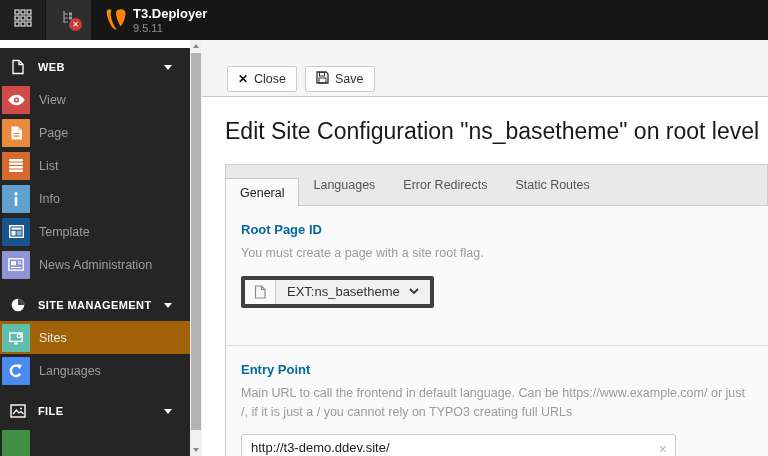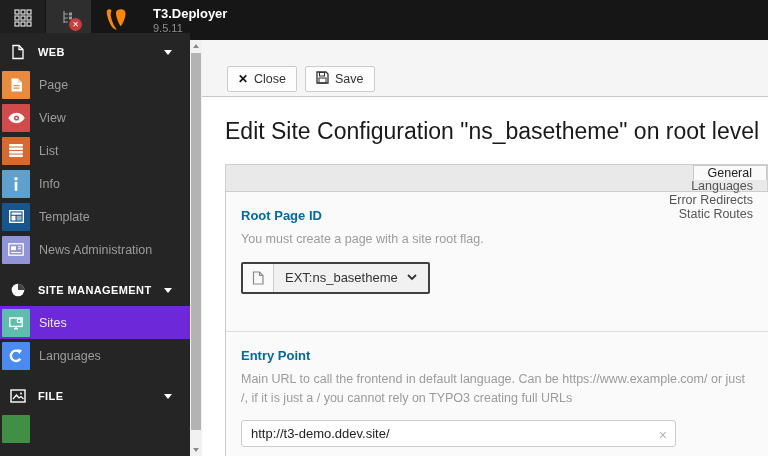--- a/index.html
+++ b/index.html
@@ -7,34 +7,34 @@
               font-family:"Liberation Sans", sans-serif; position:relative; }
 
   
   .topbar { position:absolute; top:0; left:0; right:0; height:40px; background:#161616;
             display:flex; align-items:stretch; }
   .tb-cell { width:45px; display:flex; align-items:center; justify-content:center; cursor:pointer; }
   .tb-cell.modules { background:#1f1f1f; }
   .tb-cell.tree { background:#2e2e2e; position:relative; margin-left:1px; }
   .tree-badge { position:absolute; right:9px; bottom:9px; width:13px; height:13px; border-radius:50%;
                 background:#c83c3c; color:#fff; font-size:8px; line-height:13px; text-align:center; }
-  .tb-brand { display:flex; align-items:center; padding-left:12px; gap:25px; }
+  .tb-brand { display:flex; align-items:center; padding-left:12px; gap:5px; }
   .tb-title { color:#fff; font-size:13px; font-weight:bold; line-height:1.25; }
   .tb-version { color:#8f8f8f; font-size:11px; }
 
   
-  .sidebar { position:absolute; top:33px; left:0; width:190px; bottom:0; background:#252525;
+  .sidebar { position:absolute; top:48px; left:0; width:190px; bottom:0; background:#252525;
              padding-top:7px; overflow:hidden; }
   .sb-head { height:24px; margin-bottom:4px; display:flex; align-items:center; padding:0 10px 0 8px; cursor:pointer; }
   .sb-hicon { width:20px; display:flex; justify-content:center; margin-right:10px; }
   .sb-hlabel { color:#fff; font-size:11px; font-weight:bold; letter-spacing:.4px; flex:1; }
   .sb-chev { width:0; height:0; border-left:4px solid transparent; border-right:4px solid transparent;
              border-top:5px solid #fff; margin-right:8px; }
   .sb-item { height:33px; display:flex; align-items:center; padding-left:2px; cursor:pointer; }
-  .sb-item.active { background:#6d28d9; }
+  .sb-item.active { background:#a16207; }
   .sb-ic { width:28px; height:28px; border-radius:1px; display:flex; align-items:center;
            justify-content:center; flex:none; }
   .sb-label { margin-left:9px; color:#9c9c9c; font-size:12.5px; }
   .sb-item.active .sb-label { color:#e9e9e9; }
   .sb-section + .sb-section { margin-top:12px; }
 
   
   .vscroll { position:absolute; left:190px; top:40px; width:12px; bottom:0; background:#f1f1f1; }
   .vs-up, .vs-down { position:absolute; left:0; right:0; height:10px; display:flex;
                      align-items:center; justify-content:center; }
@@ -51,34 +51,34 @@
                display:flex; align-items:flex-end; padding:0 0 4px 25px; gap:8px; }
   .btn { display:inline-flex; align-items:center; gap:6px; background:#fdfdfd; border:1px solid #ccc;
          border-radius:2px; height:26px; padding:0 10px; font-size:12.5px; color:#333; cursor:pointer;
          font-family:"Liberation Sans", sans-serif; }
   .btn .x { font-size:12px; font-weight:bold; color:#111; }
 
   .page-body { padding:21px 0 0 23px; }
   h1 { font-size:23px; font-weight:400; color:#1a1a1a; white-space:nowrap; overflow:hidden; }
 
   .tabswrap { margin-top:19px; }
-  .tabs { display:flex; align-items:flex-end; background:#e9e9e9; height:27px;
-          border:1px solid #cfcfcf; border-bottom:none; position:relative; z-index:1;flex-direction:column; }
+  .tabs { display:flex; align-items:flex-end; background:#e9e9e9; height:41px;
+          border:1px solid #cfcfcf; border-bottom:none; position:relative; z-index:1; }
   .tab { padding:0 14px; font-size:12.5px; color:#555; height:100%; display:flex; align-items:center;
          cursor:pointer; }
   .tab.active { background:#fafafa; border:1px solid #c9c9c9; border-bottom:none; color:#222;
                 height:28px; margin-bottom:-1px; margin-left:-1px; }
   .panel { background:#fafafa; border-left:1px solid #ccc; border-top:1px solid #ccc; min-height:340px; }
   .section { padding:16px 15px 0; }
   .section.first { padding-bottom:37px; }
   .f-label { font-weight:bold; font-size:13px; color:#0369a1; margin-bottom:7px; }
   .f-help { font-size:12.5px; color:#9b9b9b; line-height:1.5; margin-bottom:13px; max-width:520px; }
   .divider { height:1px; background:#ddd; }
 
-  .selgroup { display:inline-flex; align-items:stretch; height:32px; border:2px solid #404040;
+  .selgroup { display:inline-flex; align-items:stretch; height:32px; border:4px solid #404040;
               border-radius:2px; overflow:hidden; background:#f1f1f1; cursor:pointer; }
   .selgroup .icel { width:31px; background:#fafafa; border-right:1px solid #ccc;
                     display:flex; align-items:center; justify-content:center; }
   .selgroup .selval { display:flex; align-items:center; gap:9px; padding:0 11px; font-size:13px; color:#333; }
 
   .inwrap { position:relative; width:435px; margin-bottom:14px; }
   .inwrap input { width:100%; height:27px; border:1px solid #ccc; border-radius:3px;
                   padding:0 26px 0 9px; font-size:13px; color:#222; background:#fff;
                   font-family:"Liberation Sans", sans-serif; }
   .clear-x { position:absolute; right:9px; top:7px; color:#b5b5b5; font-size:14px; line-height:16px; cursor:pointer; }
@@ -135,39 +135,39 @@
         <svg width="14" height="16" viewBox="0 0 14 16" fill="none" stroke="#fff" stroke-width="1.3">
           <path d="M2 1.5h6l4 4v9H2z"></path>
             <path d="M8 1.5v4h4"></path>
         </svg>
       </span>
       <span class="sb-hlabel">WEB</span>
       <span class="sb-chev"></span>
     </div>
 
     <div class="sb-item">
+      <span class="sb-ic" style="background:#D24B4B">
+        <svg width="17" height="12" viewBox="0 0 17 12">
+            <path d="M8.5.8C4.6.8 1.6 3.6.4 6c1.2 2.4 4.2 5.2 8.1 5.2s6.9-2.8 8.1-5.2C15.4 3.6 12.4.8 8.5.8Z" fill="#fff"></path>
+            <circle cx="8.5" cy="6" r="2.6" fill="#D24B4B"></circle>
+            <circle cx="8.5" cy="6" r="1.1" fill="#fff"></circle>
+          </svg>
+      </span>
+      <span class="sb-label">View</span>
+    </div>
+    <div class="sb-item">
       <span class="sb-ic" style="background:#E98A3C">
         <svg width="15" height="16" viewBox="0 0 15 16">
             <path d="M2.5 1.5h6.5l4 4v9H2.5z" fill="#fff"></path>
             <path d="M9 1.5l4 4H9z" fill="#d8d8d8"></path>
             <rect x="4.5" y="8" width="6" height="1.2" fill="#E98A3C"></rect>
             <rect x="4.5" y="10.5" width="6" height="1.2" fill="#E98A3C"></rect>
           </svg>
       </span>
       <span class="sb-label">Page</span>
-    </div>
-    <div class="sb-item">
-      <span class="sb-ic" style="background:#D24B4B">
-        <svg width="17" height="12" viewBox="0 0 17 12">
-            <path d="M8.5.8C4.6.8 1.6 3.6.4 6c1.2 2.4 4.2 5.2 8.1 5.2s6.9-2.8 8.1-5.2C15.4 3.6 12.4.8 8.5.8Z" fill="#fff"></path>
-            <circle cx="8.5" cy="6" r="2.6" fill="#D24B4B"></circle>
-            <circle cx="8.5" cy="6" r="1.1" fill="#fff"></circle>
-          </svg>
-      </span>
-      <span class="sb-label">View</span>
     </div>
     <div class="sb-item">
       <span class="sb-ic" style="background:#D5692E">
         <svg width="14" height="13" viewBox="0 0 14 13" fill="#fff">
             <rect y="0" width="14" height="2.4" rx="1"></rect>
             <rect y="3.5" width="14" height="2.4" rx="1"></rect>
             <rect y="7" width="14" height="2.4" rx="1"></rect>
             <rect y="10.5" width="14" height="2.4" rx="1"></rect>
           </svg>
       </span>

